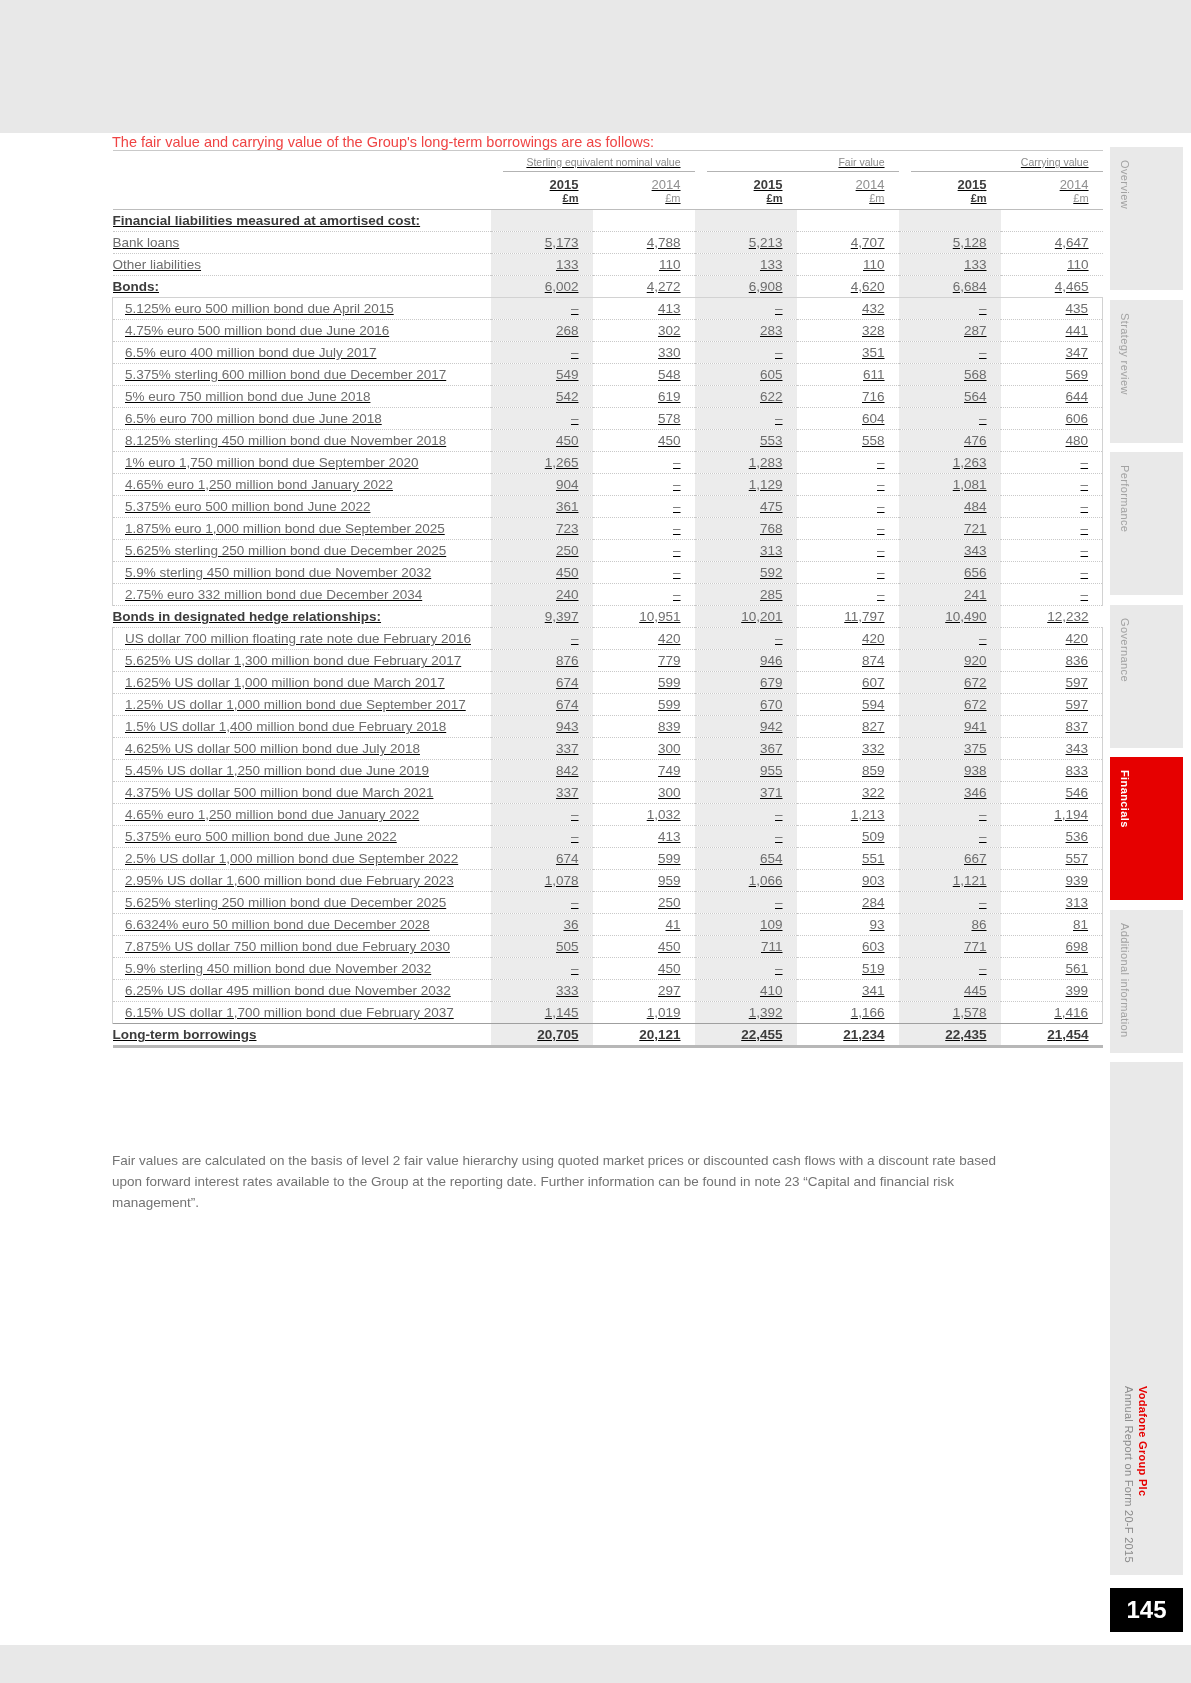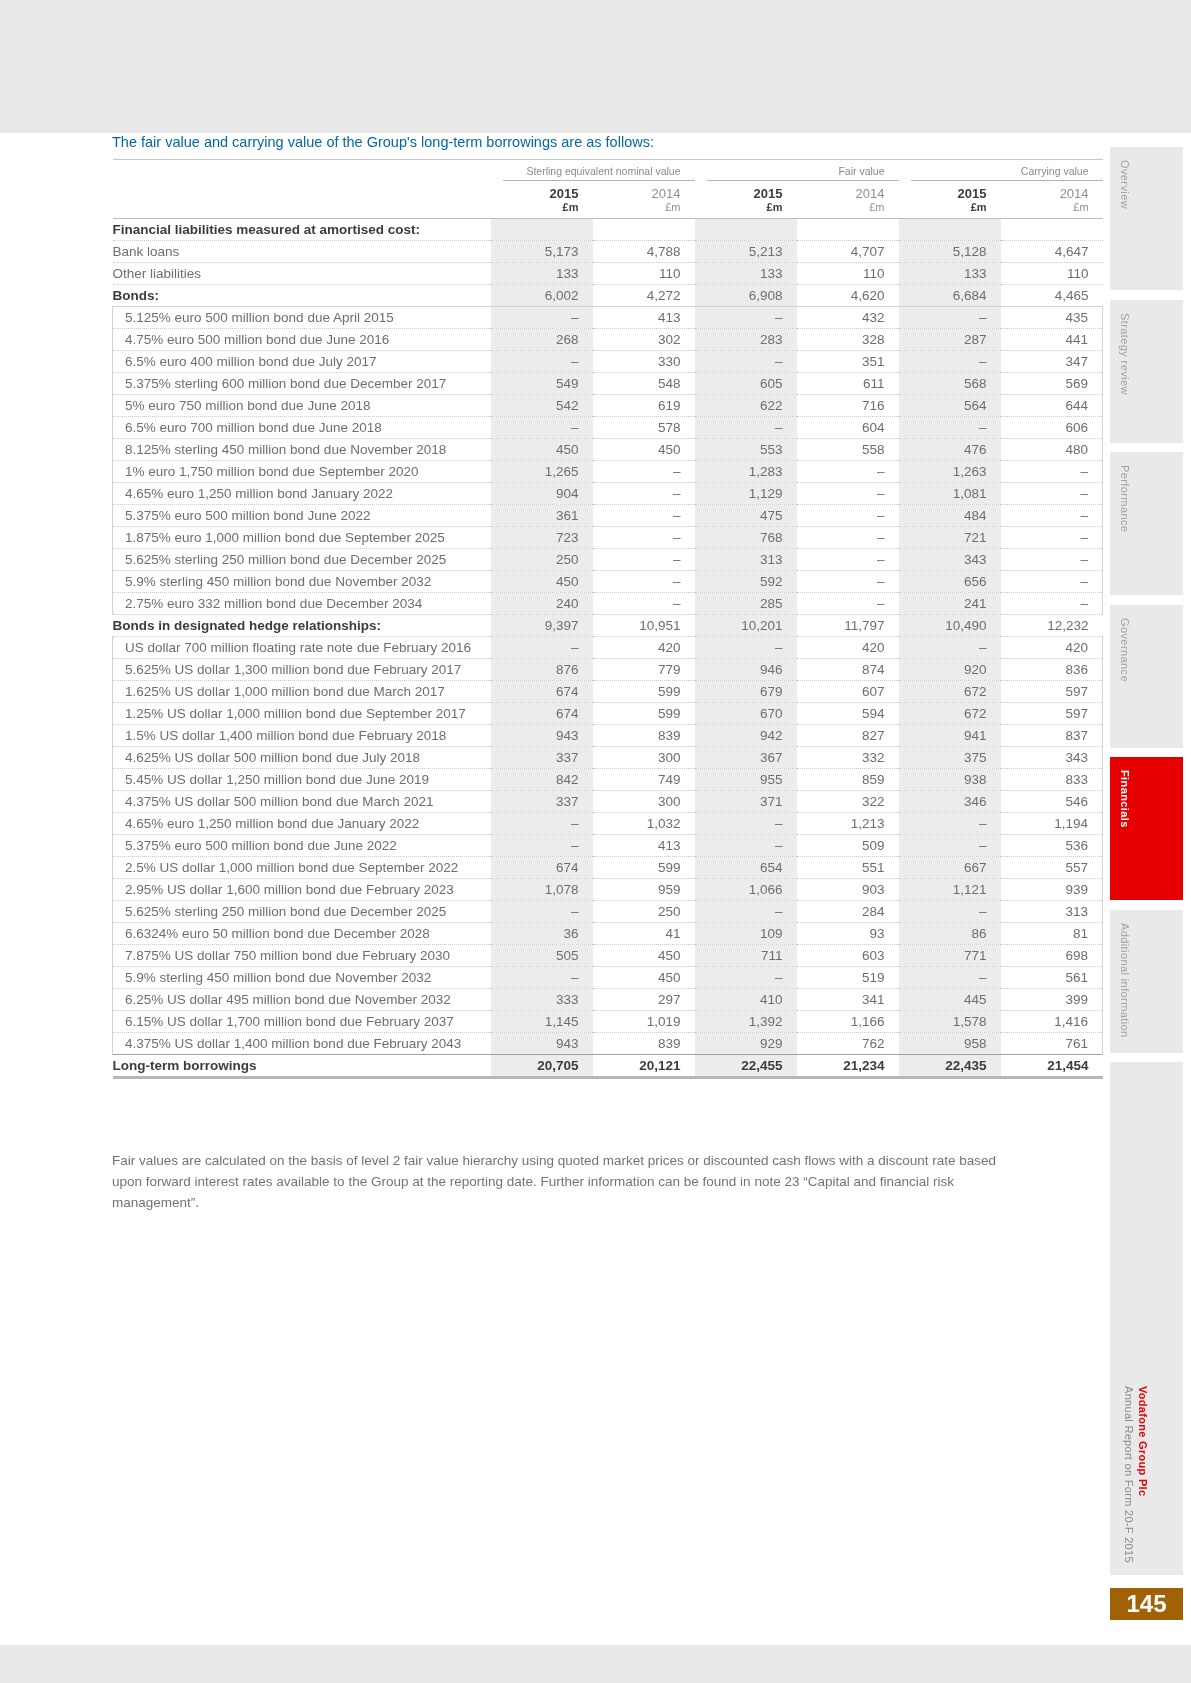--- a/index.html
+++ b/index.html
@@ -7,23 +7,23 @@
         font-family:"Liberation Sans",sans-serif;overflow:hidden;}
 
   .textured{background-image:radial-gradient(rgba(110,110,110,0.06) 1px,transparent 1px);
             background-size:4px 4px;}
 
   .band{position:absolute;left:0;width:1191px;background:#e8e8e8;}
   .band-top{top:0;height:133px;}
   .band-bottom{top:1645px;height:38px;}
 
   .intro{position:absolute;left:112px;top:134px;width:930px;
-         font-size:14.5px;color:#0369a1;}
-
-  .table-wrap{position:absolute;left:112px;top:159px;width:990px;}
+         font-size:14.5px;color:#ef4444;}
+
+  .table-wrap{position:absolute;left:112px;top:150px;width:990px;text-decoration:underline;}
   table{border-collapse:collapse;width:990px;table-layout:fixed;border-top:1px solid #c9c9c9;}
   col.c-label{width:378px;}
   col.c-num{width:102px;}
 
   thead th{font-weight:normal;text-align:right;vertical-align:bottom;padding:0 14px 0 0;}
   th.group{padding:0;}
   .group-rule{display:block;margin-left:12px;border-bottom:1px solid #b3b3b3;
               padding:5px 14px 3px 0;text-align:right;font-size:10.5px;color:#8a8a8a;
               white-space:nowrap;}
   .yr{font-size:13px;padding-top:5px;}
@@ -54,22 +54,22 @@
   .vlabel{position:absolute;top:13px;left:9px;writing-mode:vertical-rl;
           font-size:11px;color:#a2a2a2;letter-spacing:0.4px;white-space:nowrap;}
   .tab.active .vlabel{color:#ffffff;font-weight:bold;}
 
   .blank-tab{top:1062px;height:513px;}
   .brand{position:absolute;bottom:12px;left:12px;writing-mode:vertical-rl;}
   .brand div{font-size:11px;letter-spacing:0.3px;white-space:nowrap;padding:0 1px;}
   .brand .brand-name{color:#e60000;font-weight:bold;}
   .brand .brand-sub{color:#8a8a8a;}
 
-  .badge{position:absolute;left:1110px;top:1588px;width:73px;height:32px;
-         background:#a16207;color:#fff;display:flex;align-items:center;justify-content:center;
+  .badge{position:absolute;left:1110px;top:1588px;width:73px;height:44px;
+         background:#000000;color:#fff;display:flex;align-items:center;justify-content:center;
          font-weight:bold;font-size:24px;}
 </style>
 </head>
 <body>
 
 <div id="page">
 
   <div class="band band-top textured"></div>
   <div class="band band-bottom textured"></div>
 
@@ -445,29 +445,20 @@
           </tr>
           <tr class="detail">
             <td class="label">6.15% US dollar 1,700 million bond due February 2037</td>
             <td>1,145</td>
             <td>1,019</td>
             <td>1,392</td>
             <td>1,166</td>
             <td>1,578</td>
             <td>1,416</td>
           </tr>
-          <tr class="detail">
-            <td class="label">4.375% US dollar 1,400 million bond due February 2043</td>
-            <td>943</td>
-            <td>839</td>
-            <td>929</td>
-            <td>762</td>
-            <td>958</td>
-            <td>761</td>
-          </tr>
           <tr class="total">
             <td class="label">Long-term borrowings</td>
             <td>20,705</td>
             <td>20,121</td>
             <td>22,455</td>
             <td>21,234</td>
             <td>22,435</td>
             <td>21,454</td>
           </tr>
         </tbody>

